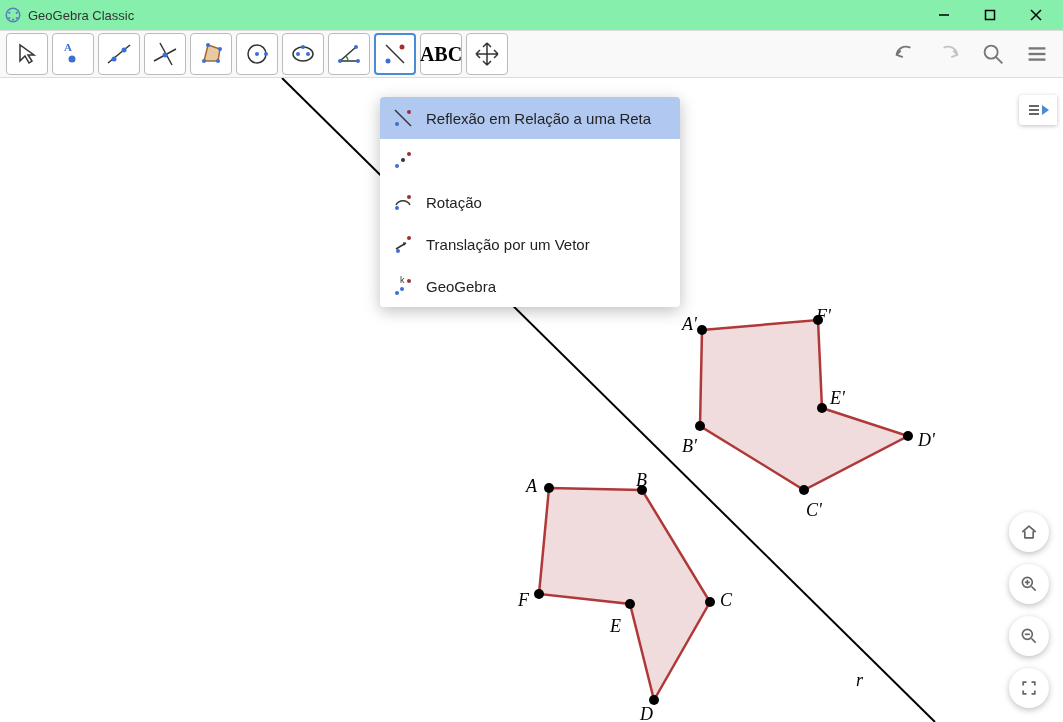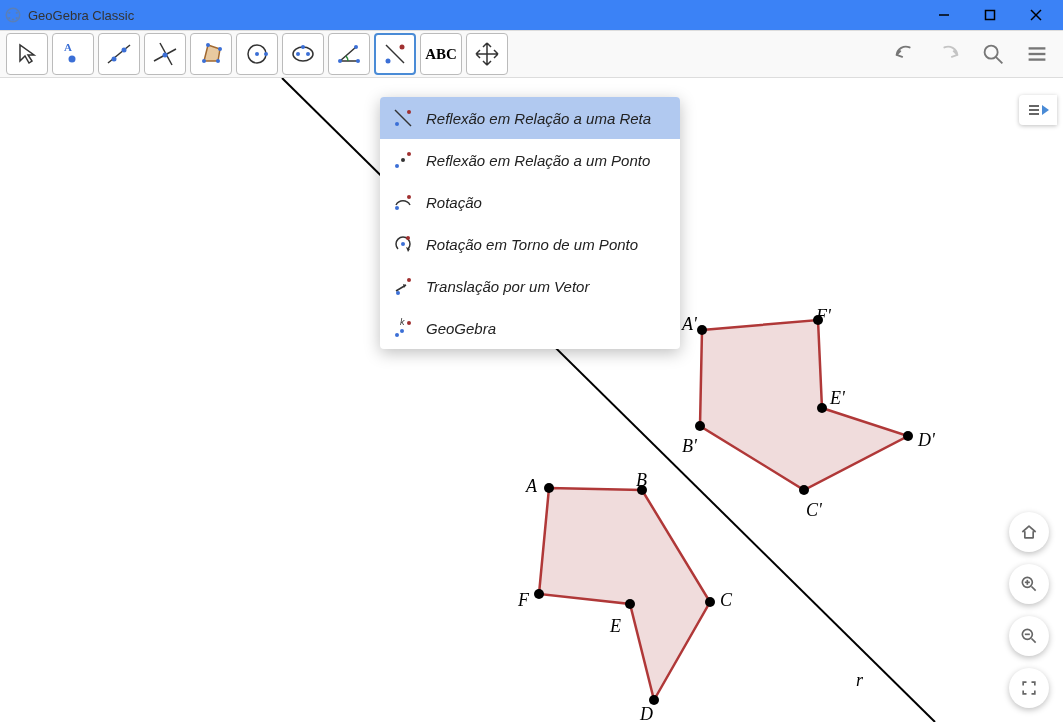--- a/index.html
+++ b/index.html
@@ -9,21 +9,21 @@
     width: 1063px;
     height: 722px;
     overflow: hidden;
     position: relative;
   }
   .titlebar {
     height: 30px;
     display: flex;
     align-items: center;
     padding: 0 4px;
-    background: #3b82f6;
+    background: #86efac;
   }
   .titlebar .app-icon {
     width: 18px; height: 18px;
     margin-right: 6px;
     display: inline-flex;
     align-items: center;
     justify-content: center;
   }
   .titlebar .title {
     font-size: 13px;
@@ -64,21 +64,21 @@
     align-items: center;
     justify-content: center;
     position: relative;
   }
   .tool-btn.selected {
     border: 2px solid #4a8bd6;
   }
   .tool-btn svg { width: 30px; height: 30px; }
   .tool-btn .txt {
     font-weight: bold;
-    font-size: 15px;
+    font-size: 20px;
     font-family: 'Times New Roman', serif;
   }
   .spacer { flex: 1; }
   .right-tool {
     width: 40px; height: 40px;
     display: flex;
     align-items: center; justify-content: center;
     color: #666;
   }
   .right-tool svg { width: 28px; height: 28px; stroke: #777; fill: none; stroke-width: 2; }
@@ -99,21 +99,20 @@
     z-index: 100;
     overflow: hidden;
   }
   .dropdown-item {
     display: flex;
     align-items: center;
     padding: 10px 12px;
     font-size: 15px;
     color: #222;
     gap: 12px;
-    font-style: italic;
   }
   .dropdown-item.highlighted {
     background: #b1c9f0;
   }
   .dropdown-item .di-icon {
     width: 22px; height: 22px;
     flex-shrink: 0;
     display: flex; align-items: center; justify-content: center;
   }
   .side-panel-toggle {
@@ -331,42 +330,30 @@
     <span>Reflexão em Relação a uma Reta</span>
   </div>
   <div class="dropdown-item">
     <span class="di-icon">
       <svg viewBox="0 0 22 22">
           <circle cx="11" cy="11" r="2" fill="#333"></circle>
           <circle cx="17" cy="5" r="2" fill="#a03030"></circle>
           <circle cx="5" cy="17" r="2" fill="#3b6fd6"></circle>
         </svg>
     </span>
-    <span>Reflexão em Relação a um Ponto</span>
   </div>
   <div class="dropdown-item">
     <span class="di-icon">
       <svg viewBox="0 0 22 22">
           <path d="M4 14 A8 8 0 0 1 18 14" fill="none" stroke="#333" stroke-width="1.5"></path>
           <circle cx="17" cy="6" r="2" fill="#a03030"></circle>
           <circle cx="5" cy="17" r="2" fill="#3b6fd6"></circle>
         </svg>
     </span>
     <span>Rotação</span>
-  </div>
-  <div class="dropdown-item">
-    <span class="di-icon">
-      <svg viewBox="0 0 22 22">
-          <path d="M6 16 A7 7 0 1 1 16 16" fill="none" stroke="#333" stroke-width="1.5"></path>
-          <polygon points="14,14 18,16 16,19" fill="#333"></polygon>
-          <circle cx="11" cy="11" r="2" fill="#3b6fd6"></circle>
-          <circle cx="16" cy="5" r="2" fill="#a03030"></circle>
-        </svg>
-    </span>
-    <span>Rotação em Torno de um Ponto</span>
   </div>
   <div class="dropdown-item">
     <span class="di-icon">
       <svg viewBox="0 0 22 22">
           <line x1="4" y1="16" x2="14" y2="10" stroke="#333" stroke-width="1.5"></line>
           <polygon points="14,10 11,9 12,13" fill="#333"></polygon>
           <circle cx="17" cy="5" r="2" fill="#a03030"></circle>
           <circle cx="6" cy="18" r="2" fill="#3b6fd6"></circle>
         </svg>
     </span>

